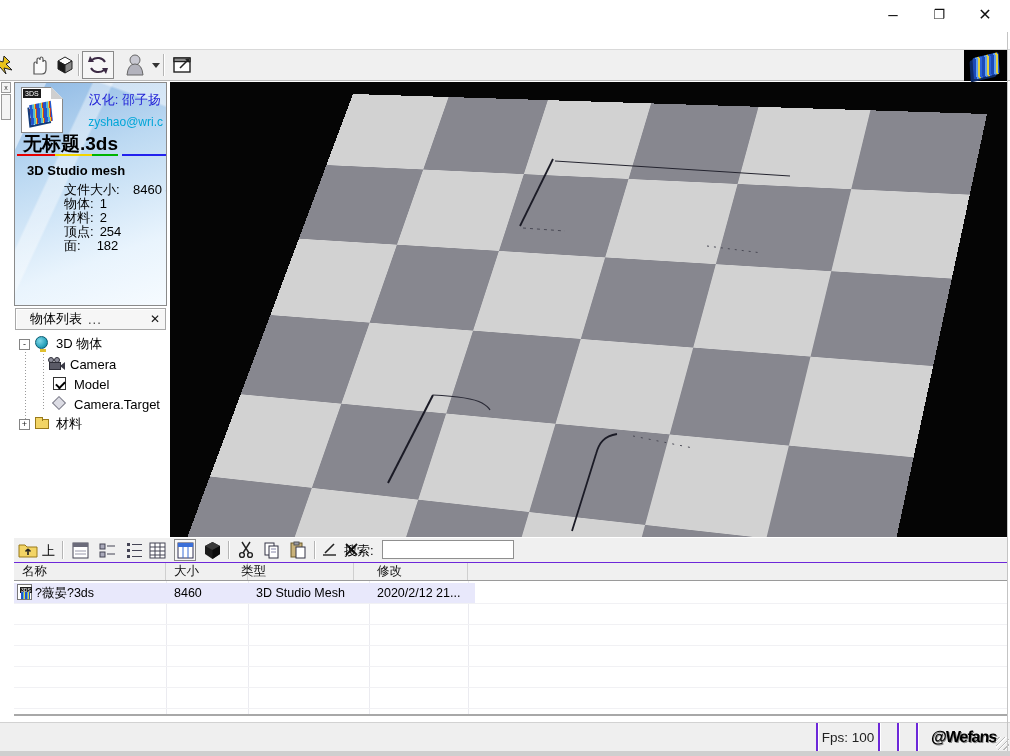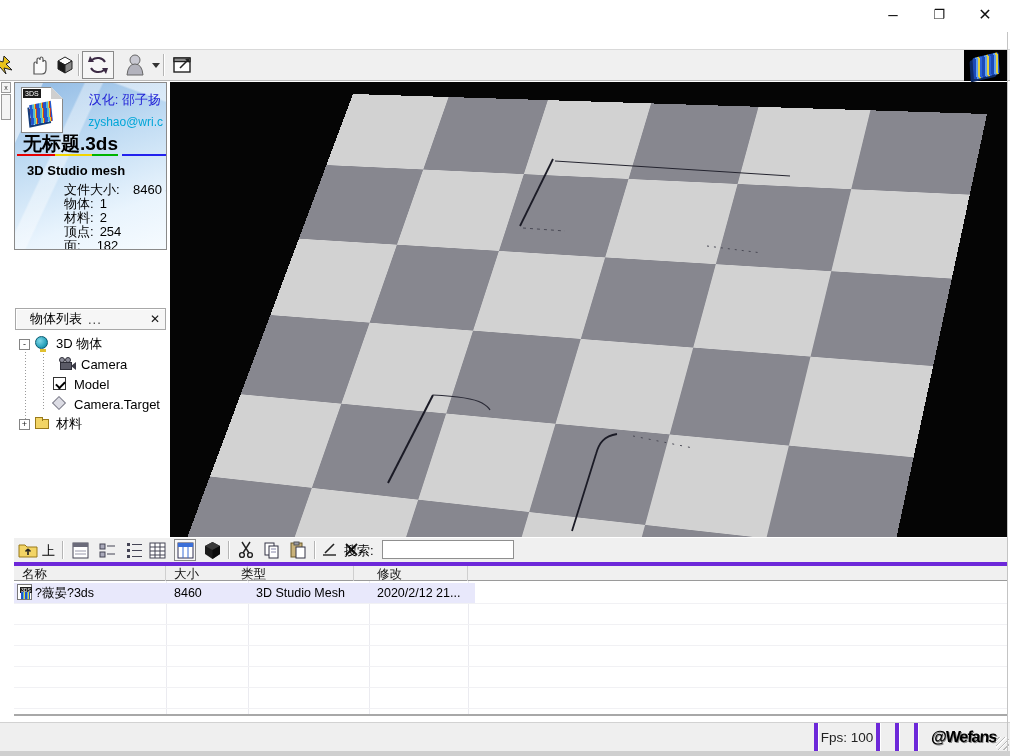--- a/index.html
+++ b/index.html
@@ -34,21 +34,21 @@
   #app-logo .cube { width:26px; height:22px;
       background:repeating-linear-gradient(90deg,#1b49b6 0 3px,#5e9df2 3px 5px,#e3d23a 5px 7px,#2a62d8 7px 9px);
       transform:skewY(-10deg) rotate(-3deg); box-shadow:-3px 2px 0 #0d2a66; border-radius:2px; }
 
   
   #dockstrip { left:0; top:82px; width:13px; height:660px; background:#fff; }
   .dock-box { left:1px; width:10px; border:1px solid #9a9a9a; background:#f4f4f4;
               font-size:7px; line-height:9px; text-align:center; color:#333; }
 
   
-  #info-panel { left:14px; top:82px; width:153px; height:168px;
+  #info-panel { left:14px; top:82px; width:153px; height:224px;
       border:1px solid #8a8a8a;
       background:
         linear-gradient(115deg, rgba(255,255,255,.55) 0 12%, rgba(255,255,255,0) 12.5% 30%, rgba(255,255,255,.4) 31% 38%, rgba(255,255,255,0) 39%),
         linear-gradient(200deg, rgba(255,255,255,.5) 0 8%, rgba(255,255,255,0) 9%),
         linear-gradient(160deg,#8fb9e4 0%,#bcd9f2 35%,#e9f4fd 75%,#f6fbff 100%);
       overflow:hidden; }
   #file-icon { left:6px; top:4px; width:42px; height:46px; }
   #file-icon .page { position:absolute; left:0; top:0; width:42px; height:46px; background:#fff;
       border:1px solid #888;
       clip-path:polygon(0 0, 30px 0, 42px 12px, 42px 46px, 0 46px); }
@@ -118,38 +118,38 @@
   .bt-sep { top:3px; width:1px; height:18px; background:#b5b5b5; box-shadow:1px 0 0 #fff; }
   #up-label { left:28px; top:4px; font-size:13px; }
   #view-active { left:138px; top:1px; width:22px; height:22px; border:1px solid #8a8a8a; background:#f7f7f7;
       display:flex; align-items:center; justify-content:center; }
   #search-label { left:330px; top:4px; font-size:13px; }
   #search-input { left:368px; top:2px; width:132px; height:19px; border:1px solid #8f8f8f;
       background:#fff; font-size:12px; padding:0 3px; font-family:inherit; }
 
   
   #table-header { left:14px; top:562px; width:993px; height:19px; background:#f0f0f0;
-      border-top:4px solid #6d28d9; border-bottom:1px solid #9a9a9a; font-size:12.5px; }
+      border-top:1px solid #6d28d9; border-bottom:1px solid #9a9a9a; font-size:12.5px; }
   .hcell { position:absolute; top:0; height:17px; line-height:17px; padding-left:8px; color:#111;
       border-right:1px solid #cfcfcf; }
   #list-area { left:14px; top:581px; width:993px; height:135px; background:#fff;
       border-bottom:2px solid #a8a8a8; overflow:hidden; }
   .vgrid { position:absolute; top:0; width:1px; height:135px; background:#ebebf0; }
   .hgrid { position:absolute; left:0; width:993px; height:1px; background:#f1f1f4; }
   #sel-row { position:absolute; left:0; top:2px; width:461px; height:20px; background:#e8e8fb; }
   .cell { position:absolute; top:2px; height:20px; line-height:20px; font-size:12.5px; white-space:nowrap; }
   #row-icon { position:absolute; left:3px; top:3px; width:15px; height:16px; background:#fff; border:1px solid #777; }
   #row-icon .blob { position:absolute; left:3px; top:7px; width:9px; height:7px;
       background:repeating-linear-gradient(90deg,#2255cc 0 2px,#4fb8d8 2px 3px,#e3d23a 3px 4px); }
   #row-icon .badge3ds { font-size:5px; line-height:6px; padding:0 1px; }
 
   
   #statusbar { left:0; top:722px; width:1010px; height:29px; background:#efefef;
       border-top:1px solid #d2d2d2; display:flex; }
-  .spanel { border-right:4px solid #6d28d9; box-shadow:1px 0 0 #fff; height:100%; }
+  .spanel { border-right:2px solid #6d28d9; box-shadow:1px 0 0 #fff; height:100%; }
   #sp-main { width:818px; }
   #sp-fps { width:62px; font-size:13.5px; color:#222; display:flex; align-items:center; justify-content:center; }
   #sp-a { width:19px; } #sp-b { width:19px; }
   #sp-logo { flex:1; position:relative; display:flex; align-items:center; justify-content:center; }
   #logo-text { font-weight:bold; font-size:16px; letter-spacing:-1px; color:#000;
       text-shadow:1px 1px 0 #888; transform:skewX(-4deg); }
   #grip { position:absolute; right:1px; bottom:1px; width:13px; height:13px;
       background:repeating-linear-gradient(135deg, transparent 0 2px, #b9b9b9 2px 3px, #fdfdfd 3px 4px); }
   #bottomedge { left:0; top:751px; width:1010px; height:5px; background:#cfcfcf; }
   #rightedge { left:1007px; top:32px; width:1px; height:719px; background:#c4c4c4; }
@@ -270,21 +270,21 @@
   </div>
   <div class="dotline" style="left:11px; top:40px; height:84px;"></div>
   <div class="dotline" style="left:29px; top:48px; height:56px;"></div>
   <div class="trow" style="left:5px; top:28px;">
     <span class="expander">-</span>
     <span class="ticon">
         <span class="globe"></span>
       </span>
     <span>3D 物体</span>
   </div>
-  <div class="trow" style="left:45px; top:48px;">
+  <div class="trow" style="left:34px; top:48px;">
     <span class="ticon">
         <span class="cam-reel" style="left:0;"></span>
         <span class="cam-reel" style="left:6px;"></span>
         <span class="cam-body"></span>
         <span class="cam-lens"></span>
       </span>
     <span>Camera</span>
   </div>
   <div class="trow" style="left:38px; top:68px;">
     <span class="ticon">

